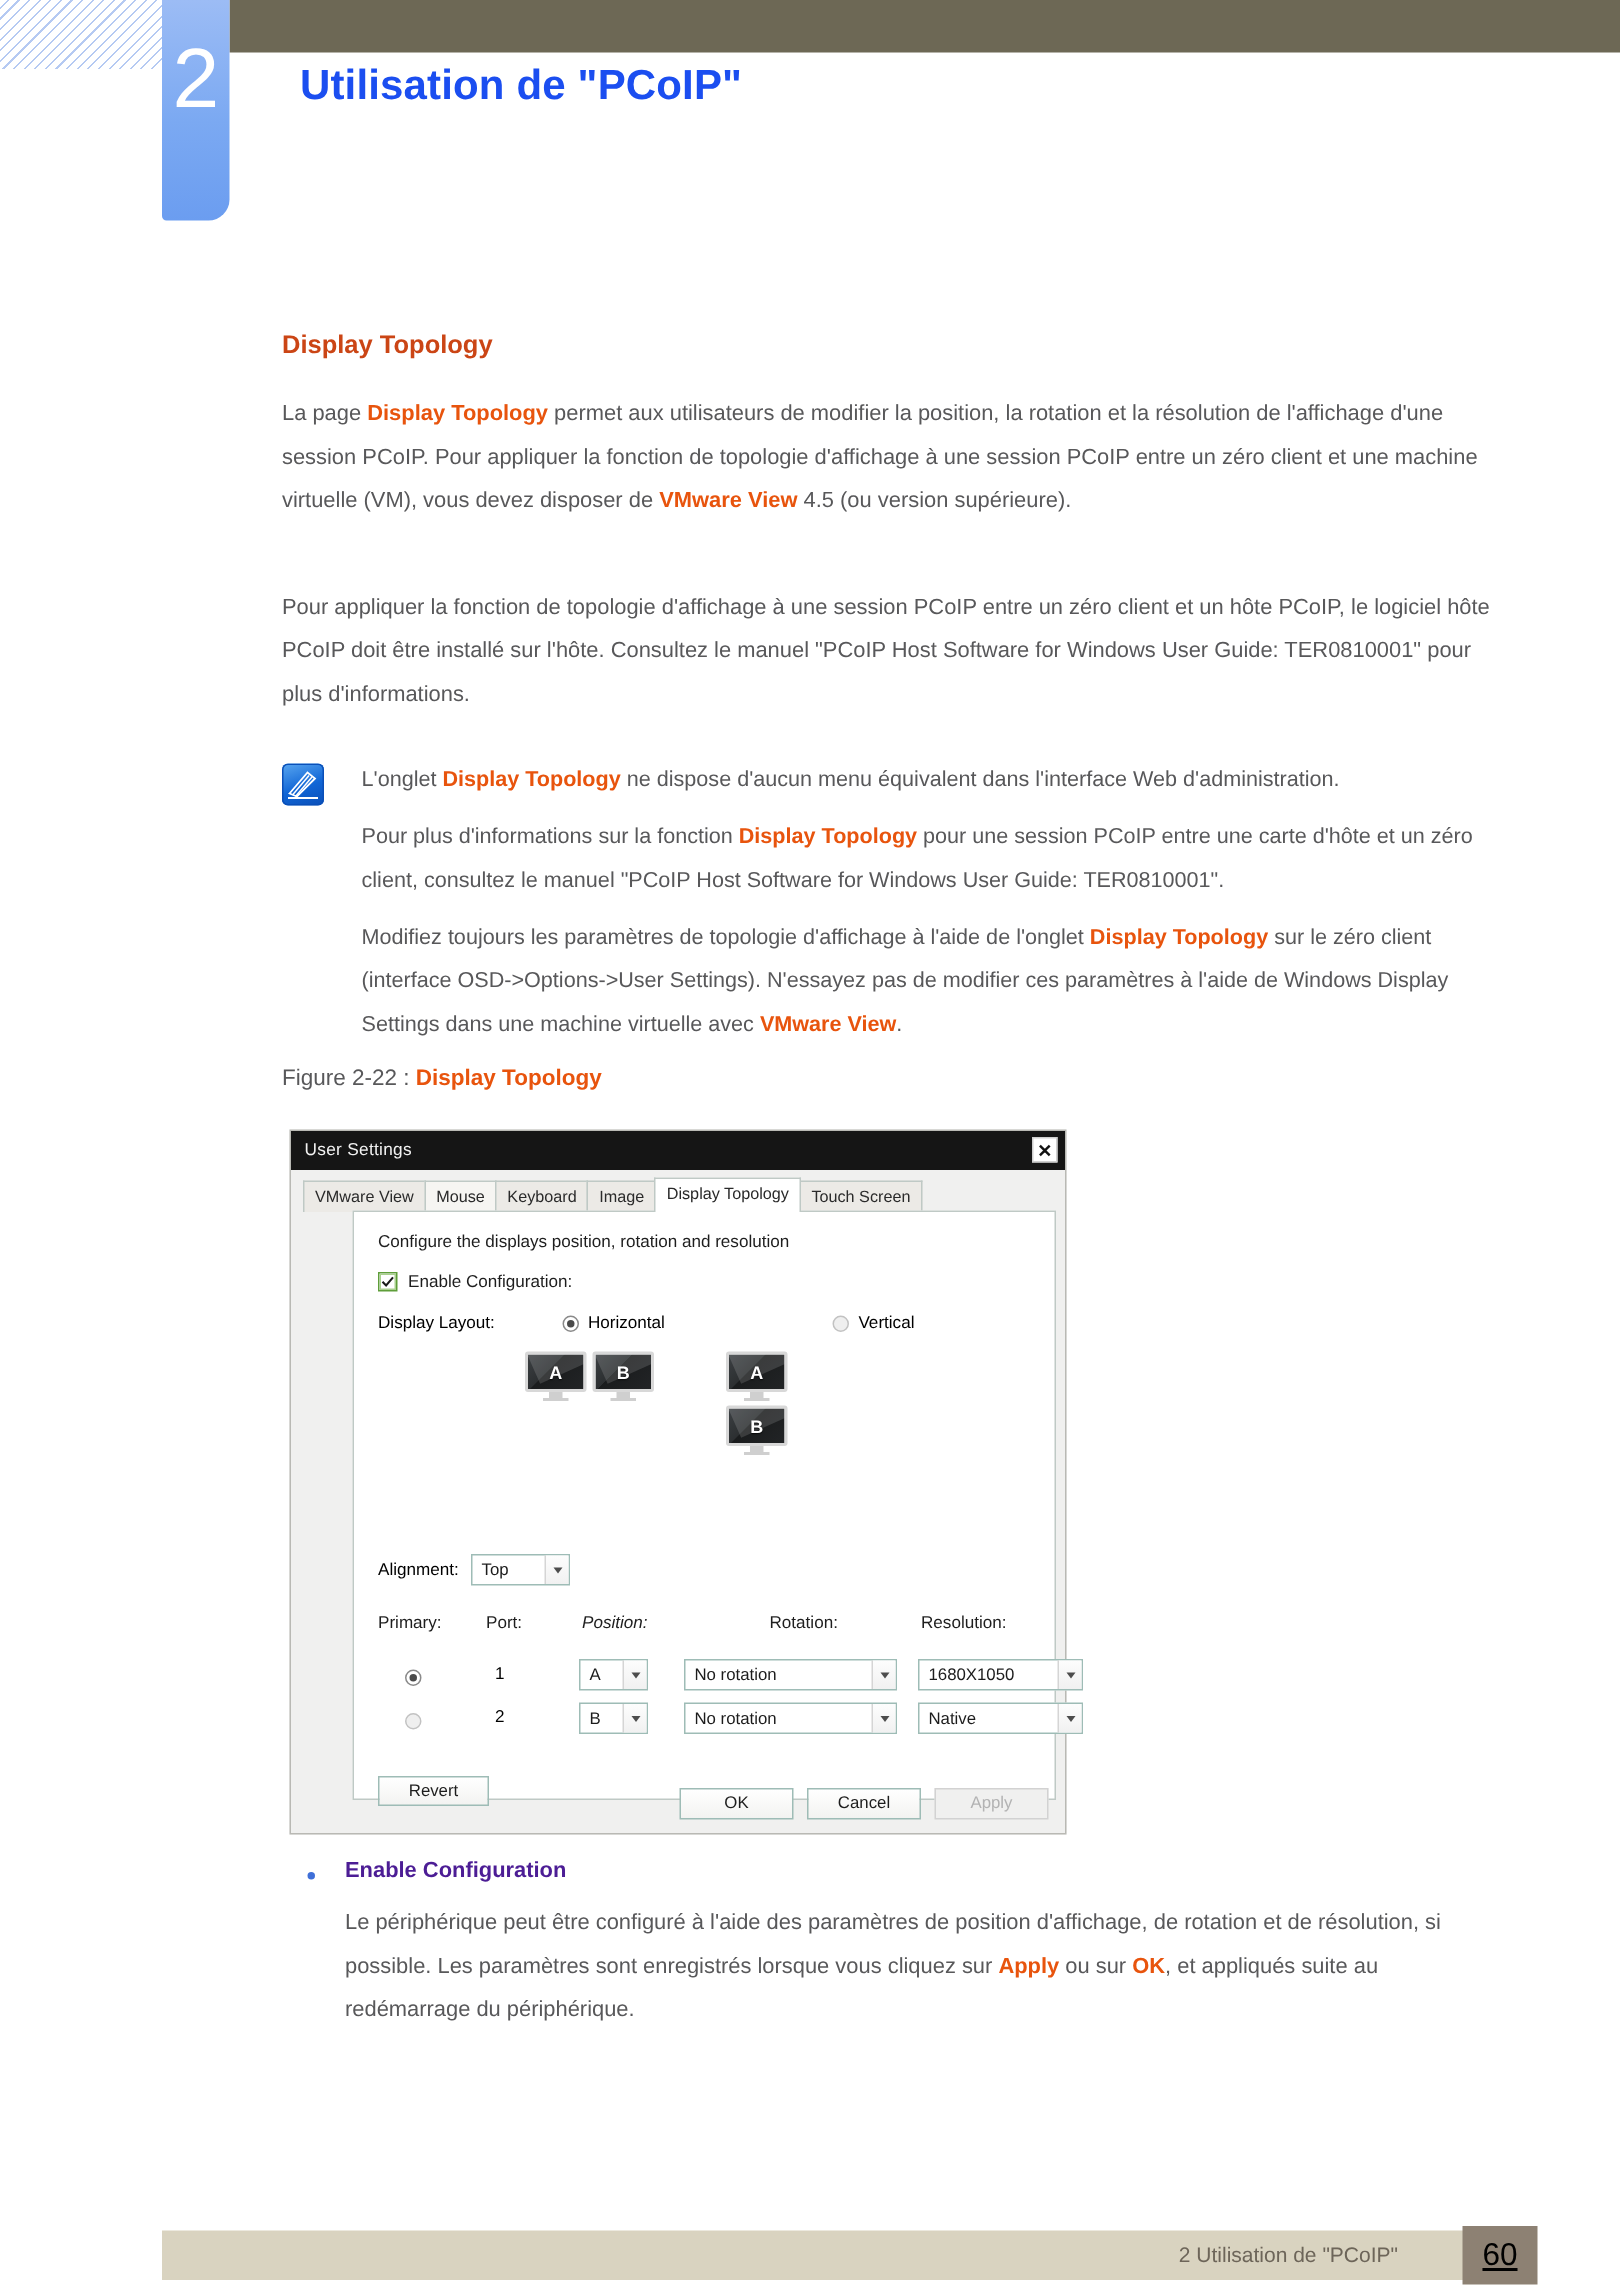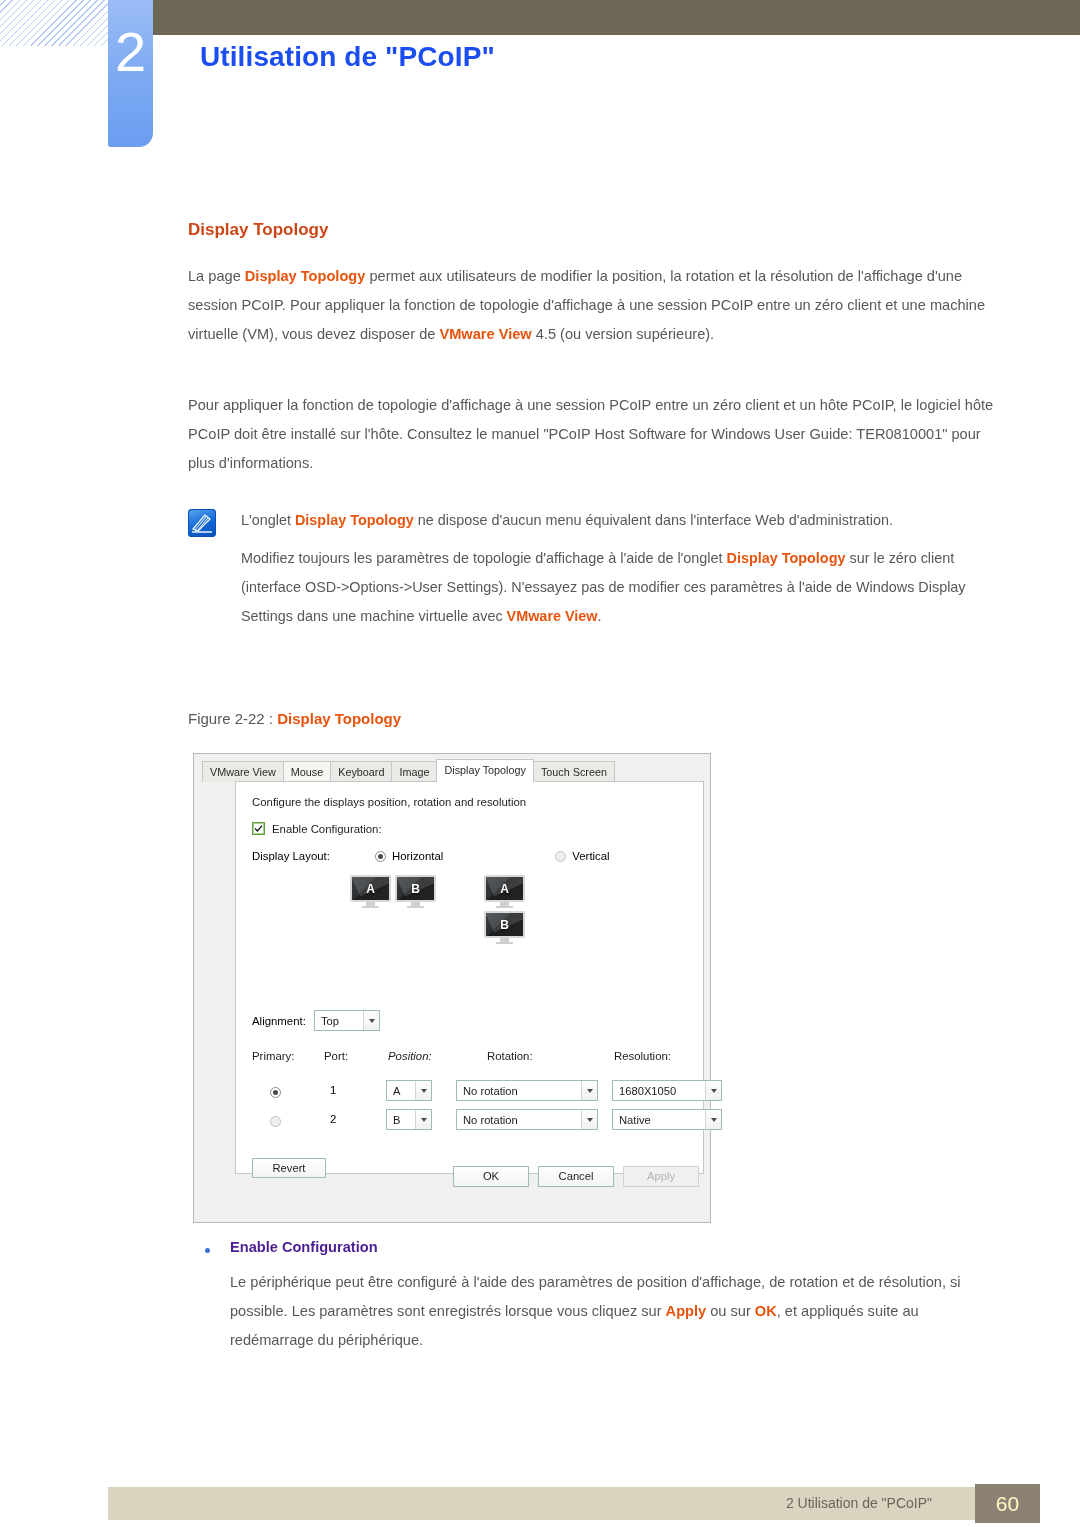--- a/index.html
+++ b/index.html
@@ -235,21 +235,21 @@
     border-top:4px solid #4d4d4d;
   }
 
   .grid-hdr {
     position:absolute; left:16px; top: 268px;
     width: 470px; font-size: 11.4px; color:#1e1e1e;
   }
   .col-primary { position:absolute; left:0; }
   .col-port { position:absolute; left:72px; }
   .col-position { position:absolute; left:136px;font-style:italic; }
-  .col-rotation { position:absolute; left:192px;padding-left:43px; }
+  .col-rotation { position:absolute; left:218px;padding-left:43px; }
   .col-resolution { position:absolute; left:362px; }
 
   .grid-row { position:absolute; left:16px; width:470px; height:26px; }
   .grid-row .rp { position:absolute; left:18px; top:7px; }
   .grid-row .pt { position:absolute; left:78px; top:4px; font-size:11.4px; }
   .grid-row .pos { position:absolute; left:134px; top:0; width:46px; }
   .grid-row .rot { position:absolute; left:204px; top:0; width:142px;align-items:center; }
   .grid-row .res { position:absolute; left:360px; top:0; width:110px; }
 
   .btn {
@@ -287,24 +287,25 @@
   .footer-bar {
     position:absolute; left:108px; top:1487px; width:900px; height:33px;
     background:#d9d3c0;
   }
   .footer-text {
     position:absolute; right:148px; top:1495px;
     color:#6d6559; font-size:14px;
     white-space: nowrap;
   }
   .footer-pageno {
-    position:absolute; left:975px; top:1484px; width:65px; height:39px;
-    background:#8d8173; color:#fef9c3;
+    position:absolute; left:975px; top:1484px; width:50px; height:39px;
+    background:#8d8173; color:#000000;
     display:flex; align-items:center; justify-content:center;
     font-size:21px;
+    text-decoration:underline;
   }
 </style>
 </head>
 <body>
 
 <div id="page">
 
   <div class="hatch"></div>
   <div class="header-bar"></div>
   <div class="chapter-tab"></div>
@@ -321,27 +322,32 @@
     <div class="note-icon">
       <svg width="22" height="22" viewBox="0 0 22 22" aria-hidden="true">
         <path d="M2 17 L14 3 L19 7 L7 19 Z" fill="none" stroke="#ffffff" stroke-width="1.2"></path>
         <path d="M4 18 L15 5" stroke="#ffffff" stroke-width="1"></path>
         <path d="M6 19 L17 6" stroke="#ffffff" stroke-width="1"></path>
         <path d="M1 20 L21 20" stroke="#ffffff" stroke-width="1.4"></path>
       </svg>
     </div>
     <div class="note-body">
       <p><span>L'onglet </span><span class="hl">Display Topology</span><span> ne dispose d'aucun menu équivalent dans l'interface Web d'administration.</span></p>
+      <p><span>Pour plus d'informations sur la fonction </span><span class="hl">Display Topology</span><span> pour une session PCoIP entre une carte d'hôte et un zéro client, consultez le manuel "PCoIP Host Software for Windows User Guide: TER0810001".</span></p>
       <p><span>Modifiez toujours les paramètres de topologie d'affichage à l'aide de l'onglet </span><span class="hl">Display Topology</span><span> sur le zéro client (interface OSD-&gt;Options-&gt;User Settings). N'essayez pas de modifier ces paramètres à l'aide de Windows Display Settings dans une machine virtuelle avec </span><span class="hl">VMware View</span><span>.</span></p>
     </div>
   </div>
 
   <div class="fig-caption"><span>Figure 2-22 : </span><span class="hl">Display Topology</span></div>
 
   <div class="dialog">
+    <div class="dlg-title">
+      <span class="dlg-title-text">User Settings</span>
+      <div class="dlg-close">✕</div>
+    </div>
 
     <div class="dlg-inner">
 
       <div class="tabs">
         <div class="tab">VMware View</div>
         <div class="tab raised">Mouse</div>
         <div class="tab">Keyboard</div>
         <div class="tab">Image</div>
         <div class="tab active">Display Topology</div>
         <div class="tab">Touch Screen</div>

